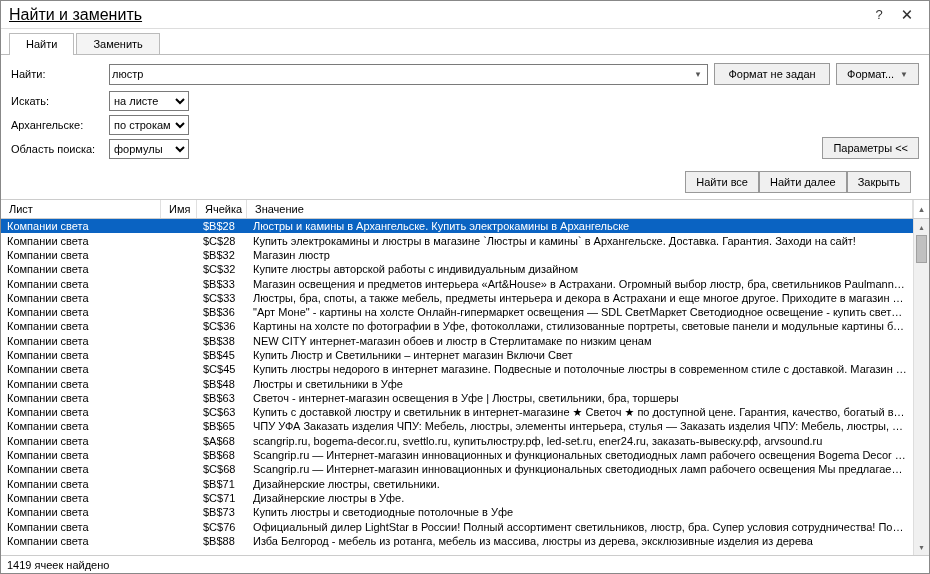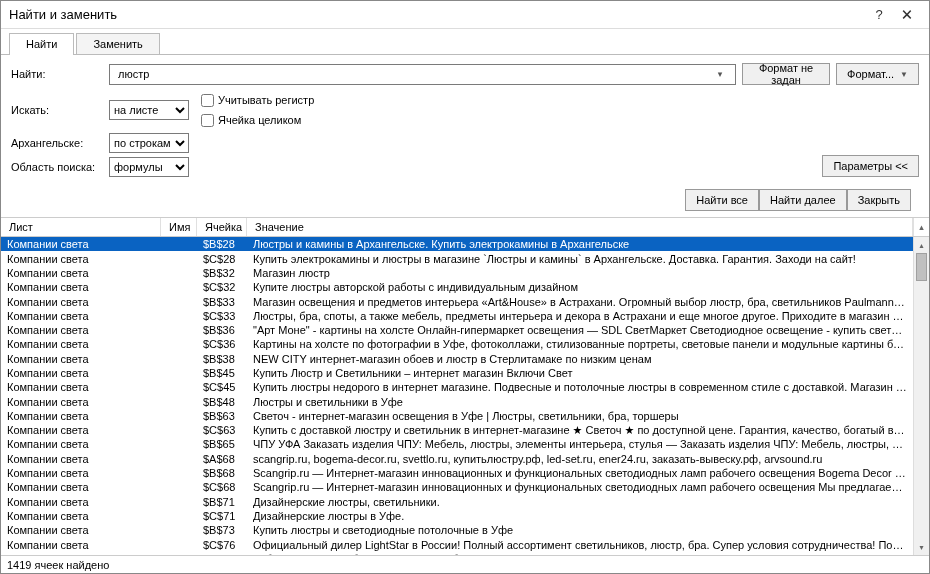--- a/index.html
+++ b/index.html
@@ -1,29 +1,29 @@
 <!DOCTYPE html>
 <html><head>
 <meta charset="utf-8">
 <style>
 * { margin: 0; padding: 0; box-sizing: border-box; font-family: "Segoe UI", Tahoma, sans-serif; font-size: 11px; }
 body { background: #fff; width: 930px; height: 574px; border: 1px solid #888; overflow: hidden; display: flex; flex-direction: column; }
 .titlebar { display: flex; align-items: center; height: 28px; padding: 0 8px; border-bottom: 1px solid #ddd; }
-.titlebar .title { flex: 1; font-size: 13px; }
+.titlebar .title { flex: 1; font-size: 16px; text-decoration: underline; }
 .titlebar .tbbtn { width: 28px; height: 22px; display: flex; align-items: center; justify-content: center; font-size: 13px; color: #333; }
 .tabs { display: flex; gap: 2px; padding: 4px 8px 0 8px; }
 .tab { padding: 4px 16px; border: 1px solid #bbb; border-bottom: none; background: #f4f4f4; line-height: 1.2; }
 .tab.active { background: #fff; position: relative; }
 .tab.active::after { content:""; position:absolute; left:0; right:0; bottom:-1px; height:1px; background:#fff; }
 .tabline { border-bottom: 1px solid #bbb; margin-top: -1px; }
 .panel { padding: 8px 10px 6px 10px; display: flex; flex-direction: column; gap: 6px; }
 .row { display: flex; align-items: center; gap: 6px; }
 .lbl { width: 92px; }
 select.sm { width: 80px; height: 20px; border: 1px solid #7a7a7a; background:#fff; }
-.combo { flex:1; height: 21px; border:1px solid #7a7a7a; padding: 2px 8px; display:flex; align-items:center; }
+.combo { flex:1; height: 21px; border:1px solid #7a7a7a; padding: 2px 2px; display:flex; align-items:center; }
 .combo-input { border:none; outline:none; flex:1; font-size:11px; }
 .combo-arrow { width:14px; text-align:center; color:#555; font-size:9px; }
 .btn { height: 22px; border: 1px solid #999; background: #f0f0f0; padding: 0 10px; display:inline-flex; align-items:center; gap:4px; }
 .chkrow { display:flex; align-items:center; gap:4px; height:18px; }
 .chk { width:13px; height:13px; }
 .opts-col { display:flex; flex-direction:column; gap:2px; }
 .right-align { margin-left:auto; }
 .buttons-row { display:flex; justify-content:flex-end; padding: 6px 18px; }
 .results { flex:1; display:flex; flex-direction:column; border-top:1px solid #ccc; min-height:0; }
 .head { display:flex; background:#fff; border-bottom:1px solid #ccc; font-weight:400; user-select:none; }
@@ -64,44 +64,34 @@
 </div>
 <div class="tabline"></div>
 
 <div class="panel">
   <div class="row">
     <span class="lbl">Найти:</span>
     <div class="combo">
       <input class="combo-input" value="люстр" style="">
       <span class="combo-arrow">▾</span>
     </div>
-    <button class="btn" style="width:88px;justify-content:center;">
+    <button class="btn" style="width:116px;justify-content:center;">
         <span>Формат не задан</span>
       </button>
     <button class="btn">
         <span>Формат...</span>
         <span class="drop-arrow">▼</span>
       </button>
   </div>
 
   <div class="split">
     <div class="left-opts">
       <div class="row">
         <span class="lbl">Искать:</span>
         <select class="sm"><option>на листе</option></select>
-        <div class="opts-col" style="margin-left:6px;">
-          <label class="chkrow">
-            <input type="checkbox" class="chk" style="">
-            <span>Учитывать регистр</span>
-          </label>
-          <label class="chkrow">
-            <input type="checkbox" class="chk" style="">
-            <span>Ячейка целиком</span>
-          </label>
-        </div>
       </div>
       <div class="row">
         <span class="lbl">Архангельске:</span>
         <select class="sm"><option>по строкам</option></select>
       </div>
       <div class="row">
         <span class="lbl">Область поиска:</span>
         <select class="sm"><option>формулы</option></select>
       </div>
     </div>

